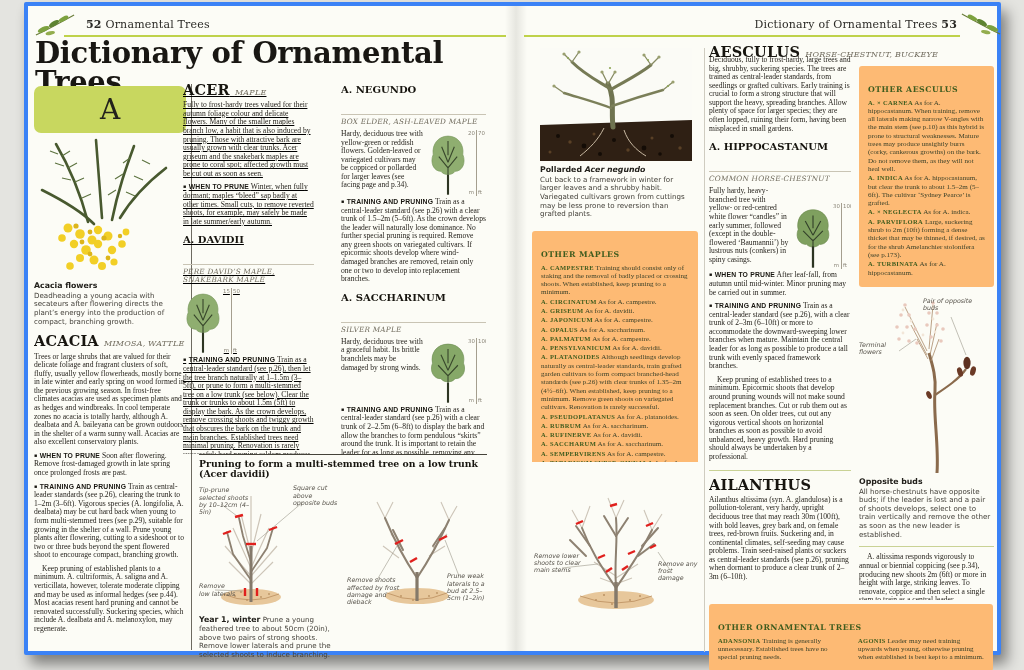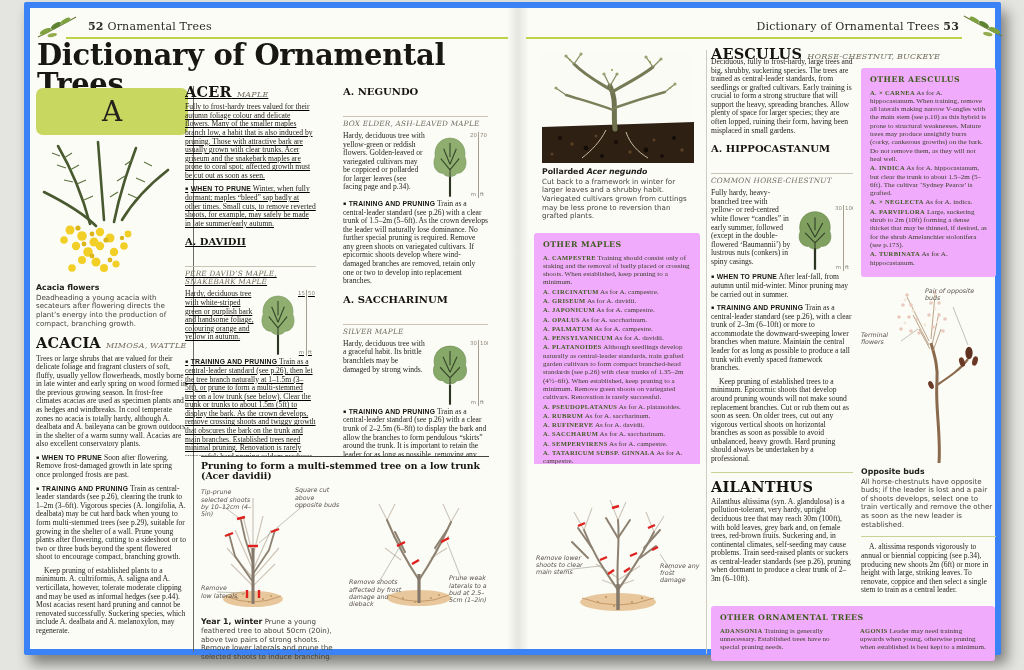--- a/index.html
+++ b/index.html
@@ -1,19 +1,19 @@
 <!DOCTYPE html>
 <html><head>
 <meta charset="utf-8">
 <style>
   * { margin:0; padding:0; box-sizing:border-box; }
   html,body { width:1024px; height:670px; background:#e4e4e0; overflow:hidden; }
   .stage { position:relative; width:1024px; height:670px; font-family:"Liberation Serif", serif; }
   .spread { position:absolute; left:24px; top:2px; width:977px; height:653px;
-            background:#fcfcf6; border:6px solid #3b82f6; border-radius:2px;
+            background:#fcfcf6; border:4px solid #3b82f6; border-radius:2px;
             box-shadow:6px 9px 14px rgba(0,0,0,.45); }
   .gutter { position:absolute; left:477px; top:0; width:22px; height:100%;
             background:linear-gradient(90deg, rgba(40,40,30,0) 0%, rgba(40,40,30,.10) 50%, rgba(40,40,30,0) 100%); }
   .page { position:absolute; top:0; height:653px; }
   .page-left { left:0; width:487px; }
   .page-right { left:488px; width:489px; }
 
   .runhead { position:absolute; font:11px "DejaVu Serif", serif; color:#2b2a26; letter-spacing:.2px; }
   .runhead .folio { font-weight:700; }
   .headrule { position:absolute; height:2px; background:#bfd24a; }
@@ -76,21 +76,21 @@
   .feature-caps .cap { width:140px; margin-top:0; }
 
   .aesculus-head { position:absolute; left:193px; top:38px; width:284px; }
   .colR1 { left:16px; top:42px; width:166px; height:414px; }
   .colR2 { left:193px; top:50px; width:142px; height:534px; }
   .colR3 { left:343px; top:60px; width:135px; height:534px; }
   .photo { position:relative; width:152px; height:113px; margin-left:8px; background:#fbfbf6; }
   .photo svg { width:100%; height:100%; }
   .photo-caption { margin:4px 8px 0 8px; width:152px; }
 
-  .gb { background:#f0abfc; border-radius:3px; padding:8px 9px 9px; }
+  .gb { background:#fdba74; border-radius:3px; padding:20px 9px 9px; }
   .gb-title { font:700 7.8px/1.1 "DejaVu Serif", serif; color:#3f5c1e; letter-spacing:.5px; margin-bottom:4px; }
   .gb-item { font:7.1px/1.17 "Liberation Serif", serif; color:#3b4129; margin-bottom:1px; }
   .gb-name { font-weight:700; font-size:6.5px; letter-spacing:.35px; color:#3f5c1e; }
   .om-box { margin-top:12px; }
 
   .year3 { position:absolute; left:16px; top:458px; width:168px; height:192px; }
   .year3 .diagwrap { position:relative; width:168px; height:150px; }
   .year3 svg.dsvg { position:absolute; left:0; top:0; width:100%; height:100%; }
   .year3 .cap { width:166px; }
 
@@ -188,21 +188,20 @@
 
     <div class="vrule vrule-left"></div>
 
     <div class="col col2">
       <h2 class="h1 first"><span>ACER</span> <span class="common">MAPLE</span></h2>
       <p class="body">Fully to frost-hardy trees valued for their autumn foliage colour and delicate flowers. Many of the smaller maples branch low, a habit that is also induced by pruning. Those with attractive bark are usually grown with clear trunks. Acer griseum and the snakebark maples are prone to coral spot; affected growth must be cut out as soon as seen.</p>
       <p class="body"><span class="plabel">WHEN TO PRUNE</span> <span>Winter, when fully dormant; maples “bleed” sap badly at other times. Small cuts, to remove reverted shoots, for example, may safely be made in late summer/early autumn.</span></p>
       <h3 class="h2">A. DAVIDII</h3>
       <p class="h2sub">PERE DAVID’S MAPLE, SNAKEBARK MAPLE</p>
       <div class="species-row">
-        <p class="body">Hardy, deciduous tree with white-striped green or purplish bark and handsome foliage, colouring orange and yellow in autumn.</p>
         <div class="treebox">
           <svg class="tree" viewBox="0 0 56 88">
             <path d="M28 3 C14 3 5 15 7 29 C2 41 8 53 18 53 C22 59 34 59 38 53 C48 53 54 41 49 29 C51 15 42 3 28 3 Z" fill="#8fae70" stroke="#7b9a5e" stroke-width="1"></path>
             <path d="M28 86 L28 46 M28 48 L15 32 M28 48 L41 32 M28 40 L19 18 M28 40 L37 18 M28 30 L28 10" stroke="#39482c" stroke-width="1.6" fill="none"></path>
             <path d="M28 86 L28 58" stroke="#2e3623" stroke-width="3"></path>
           </svg>
           <div class="scale">
             <div class="srow">
                   <span>15</span>
                   <span>50</span>

